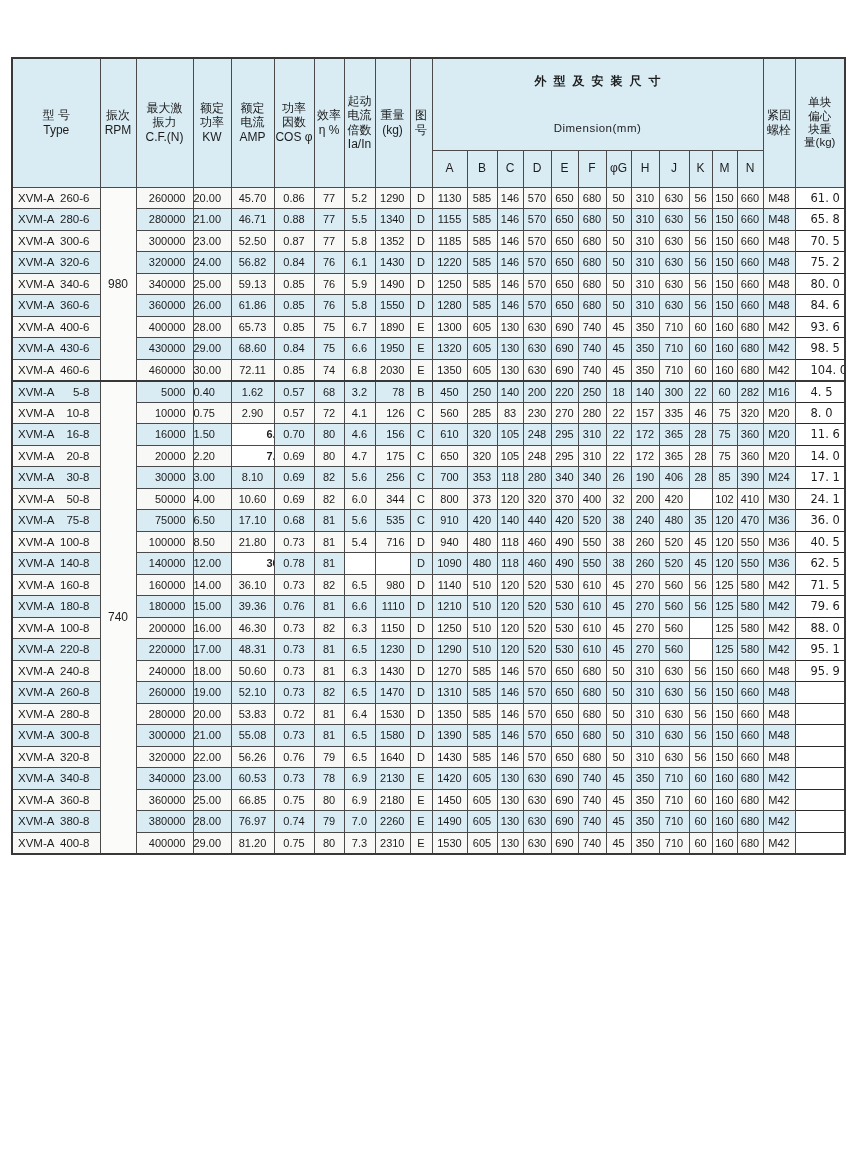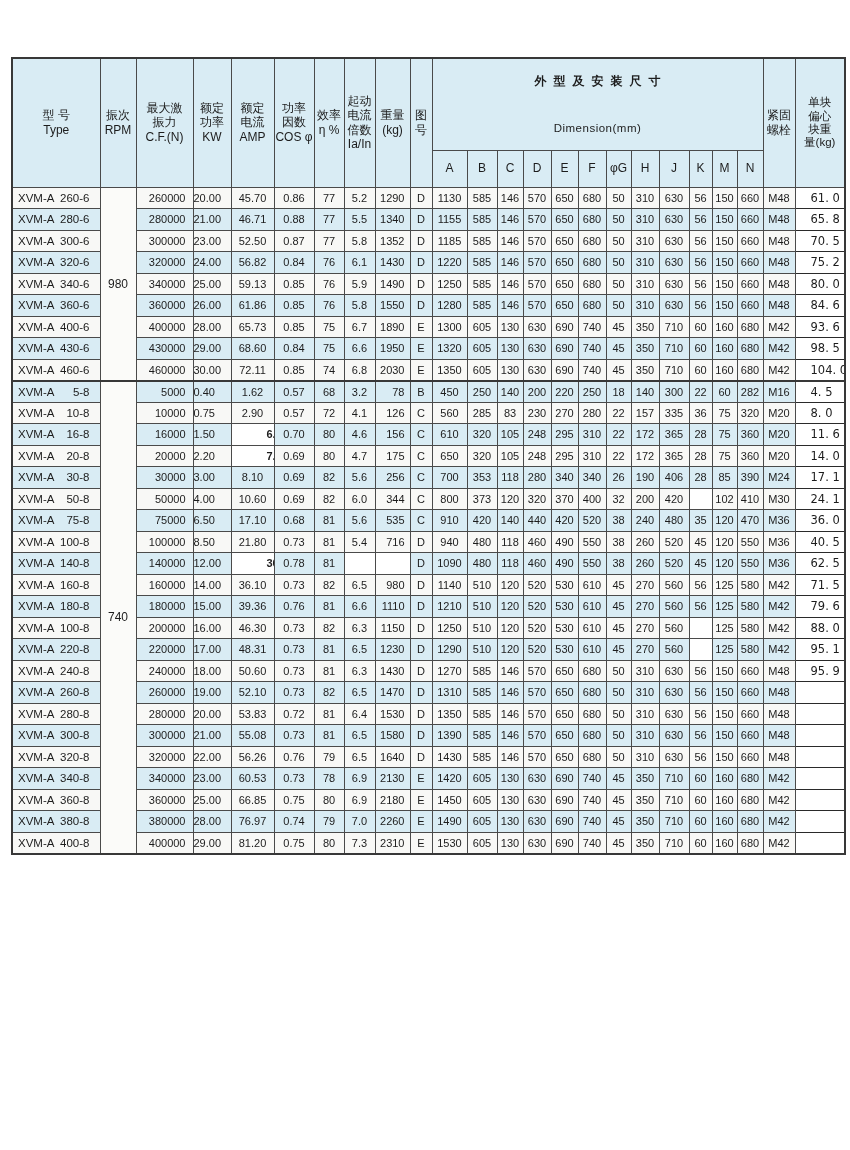--- a/index.html
+++ b/index.html
@@ -462,21 +462,21 @@
           <td class="cell-fig">C</td>
           <td class="cell-dim">560</td>
           <td class="cell-dim">285</td>
           <td class="cell-dim">83</td>
           <td class="cell-dim">230</td>
           <td class="cell-dim">270</td>
           <td class="cell-dim">280</td>
           <td class="cell-dim">22</td>
           <td class="cell-dim">157</td>
           <td class="cell-dim">335</td>
-          <td class="cell-dim">36</td>
+          <td class="cell-dim">46</td>
           <td class="cell-dim">75</td>
           <td class="cell-dim">320</td>
           <td class="cell-bolt">M20</td>
           <td class="cell-block">8. 0</td>
         </tr>
         <tr>
           <td class="cell-type">
             <div class="type-wrap">
               <span>XVM-A</span>
               <span>16-8</span>

